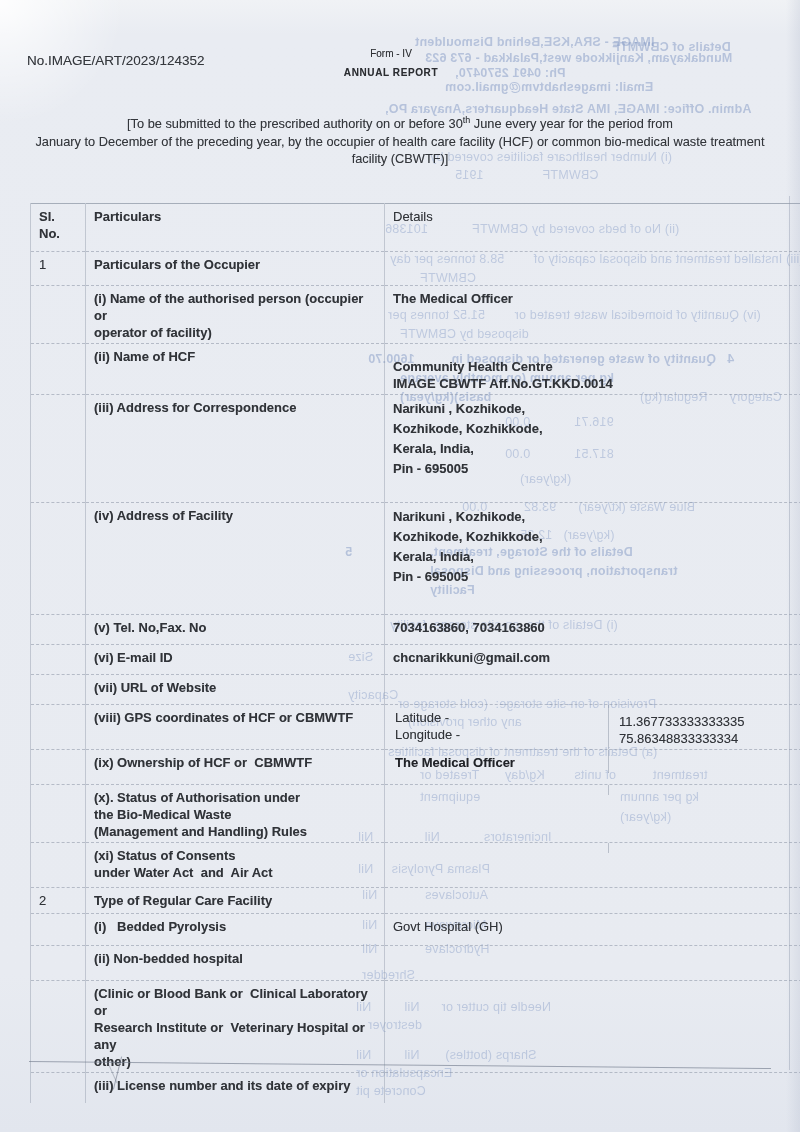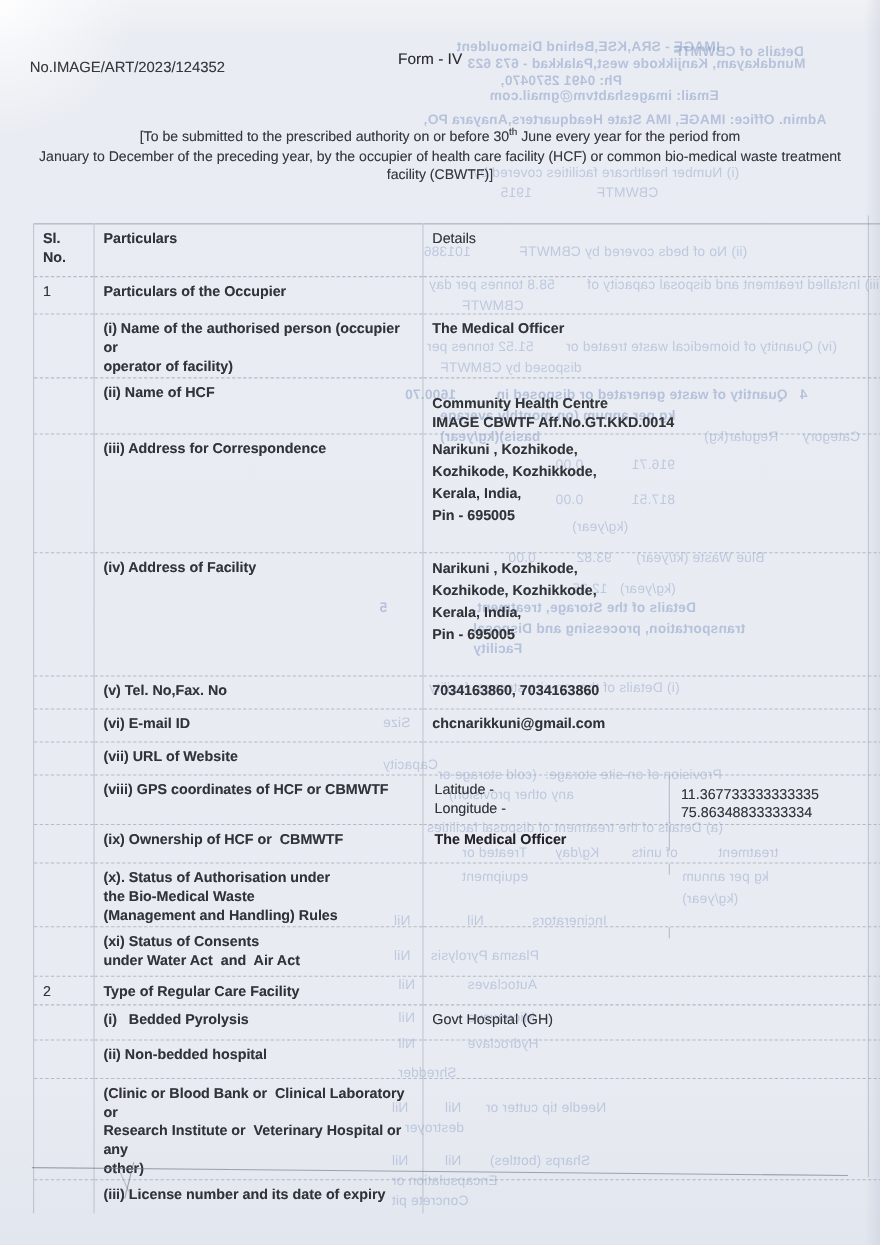--- a/index.html
+++ b/index.html
@@ -25,21 +25,21 @@
   .ghost-layer{position:absolute;inset:0;pointer-events:none;}
   .ghost{
     position:absolute;transform:scaleX(-1);
     color:#7f96c3;opacity:.40;font-size:12.5px;white-space:pre;
     letter-spacing:.2px;
   }
   .ghost.gb{font-weight:bold;opacity:.48;}
   
   .content{position:absolute;inset:0;text-shadow:0 0 .5px rgba(40,44,50,.35);}
   .refno{position:absolute;left:27px;top:10px;font-size:13.5px;color:#35383d;margin-top:43px;}
-  .titleblock{position:absolute;left:0;right:18px;top:44px;text-align:center;line-height:19px;font-size:14px;}
+  .titleblock{position:absolute;left:0;right:18px;top:44px;text-align:center;line-height:19px;font-size:10px;}
   .titleblock .t3{font-weight:bold;letter-spacing:.6px;}
   .intro{
     position:absolute;left:10px;right:10px;top:112px;text-align:center;
     font-size:12.8px;line-height:17.5px;color:#34373c;white-space:pre-line;
   }
   .intro sup{font-size:9px;}
   
   table.form{
     position:absolute;left:30px;top:203px;width:741px;
     border-collapse:collapse;table-layout:fixed;
@@ -132,20 +132,21 @@
       <div class="ghost" style="left: 356px; top: 1066px;">Encapsulation or</div>
       <div class="ghost" style="left: 356px; top: 1084px;">Concrete pit</div>
     </div>
 
   <div class="content">
 
     <div class="refno">No.IMAGE/ART/2023/124352</div>
 
     <div class="titleblock">
       <div class="t1">Form - IV</div>
+      <div class="t3">ANNUAL REPORT</div>
     </div>
 
     <div class="intro"><span>[To be submitted to the prescribed authority on or before 30</span><sup>th</sup><span> June every year for the period from
 January to December of the preceding year, by the occupier of health care facility (HCF) or common bio-medical waste treatment
 facility (CBWTF)]</span></div>
 
     <table class="form">
       <tbody>
           <tr style="height:48px;">
         <td class="c-sl hd b" style="font-weight:bold">Sl.

